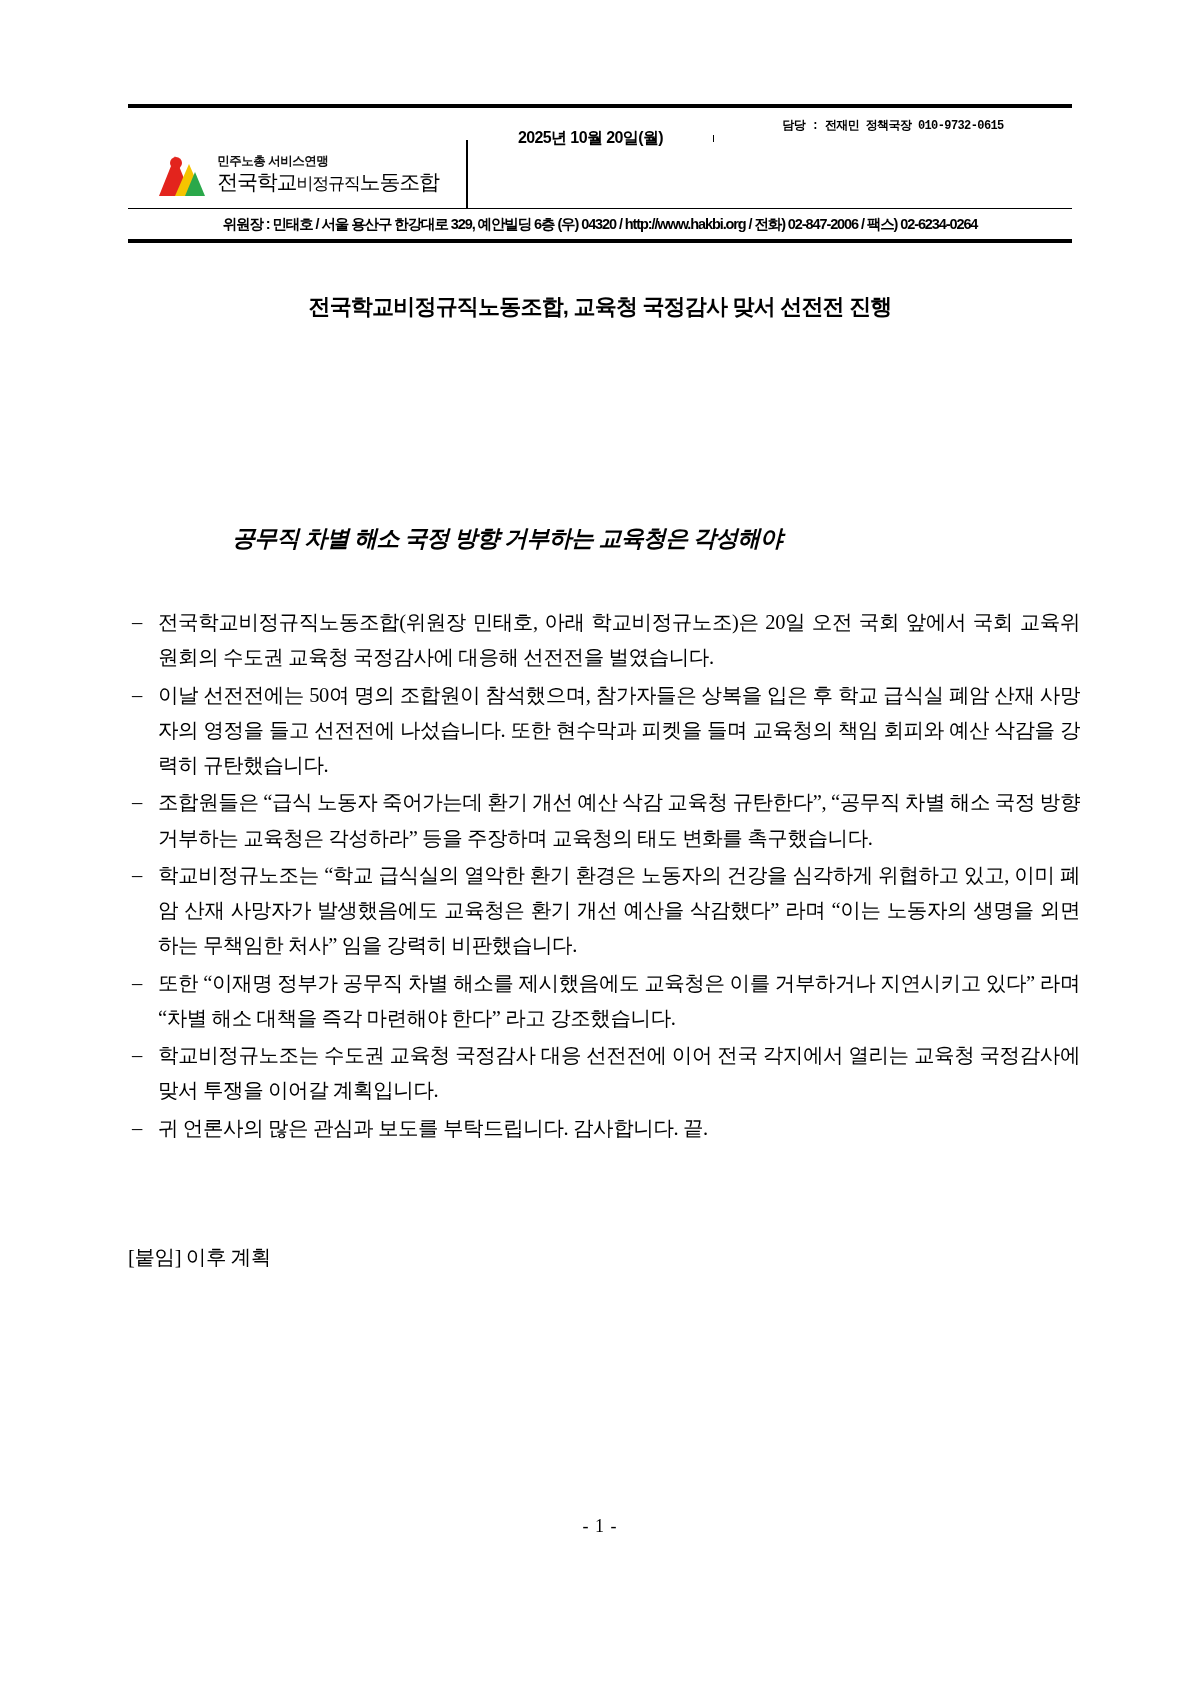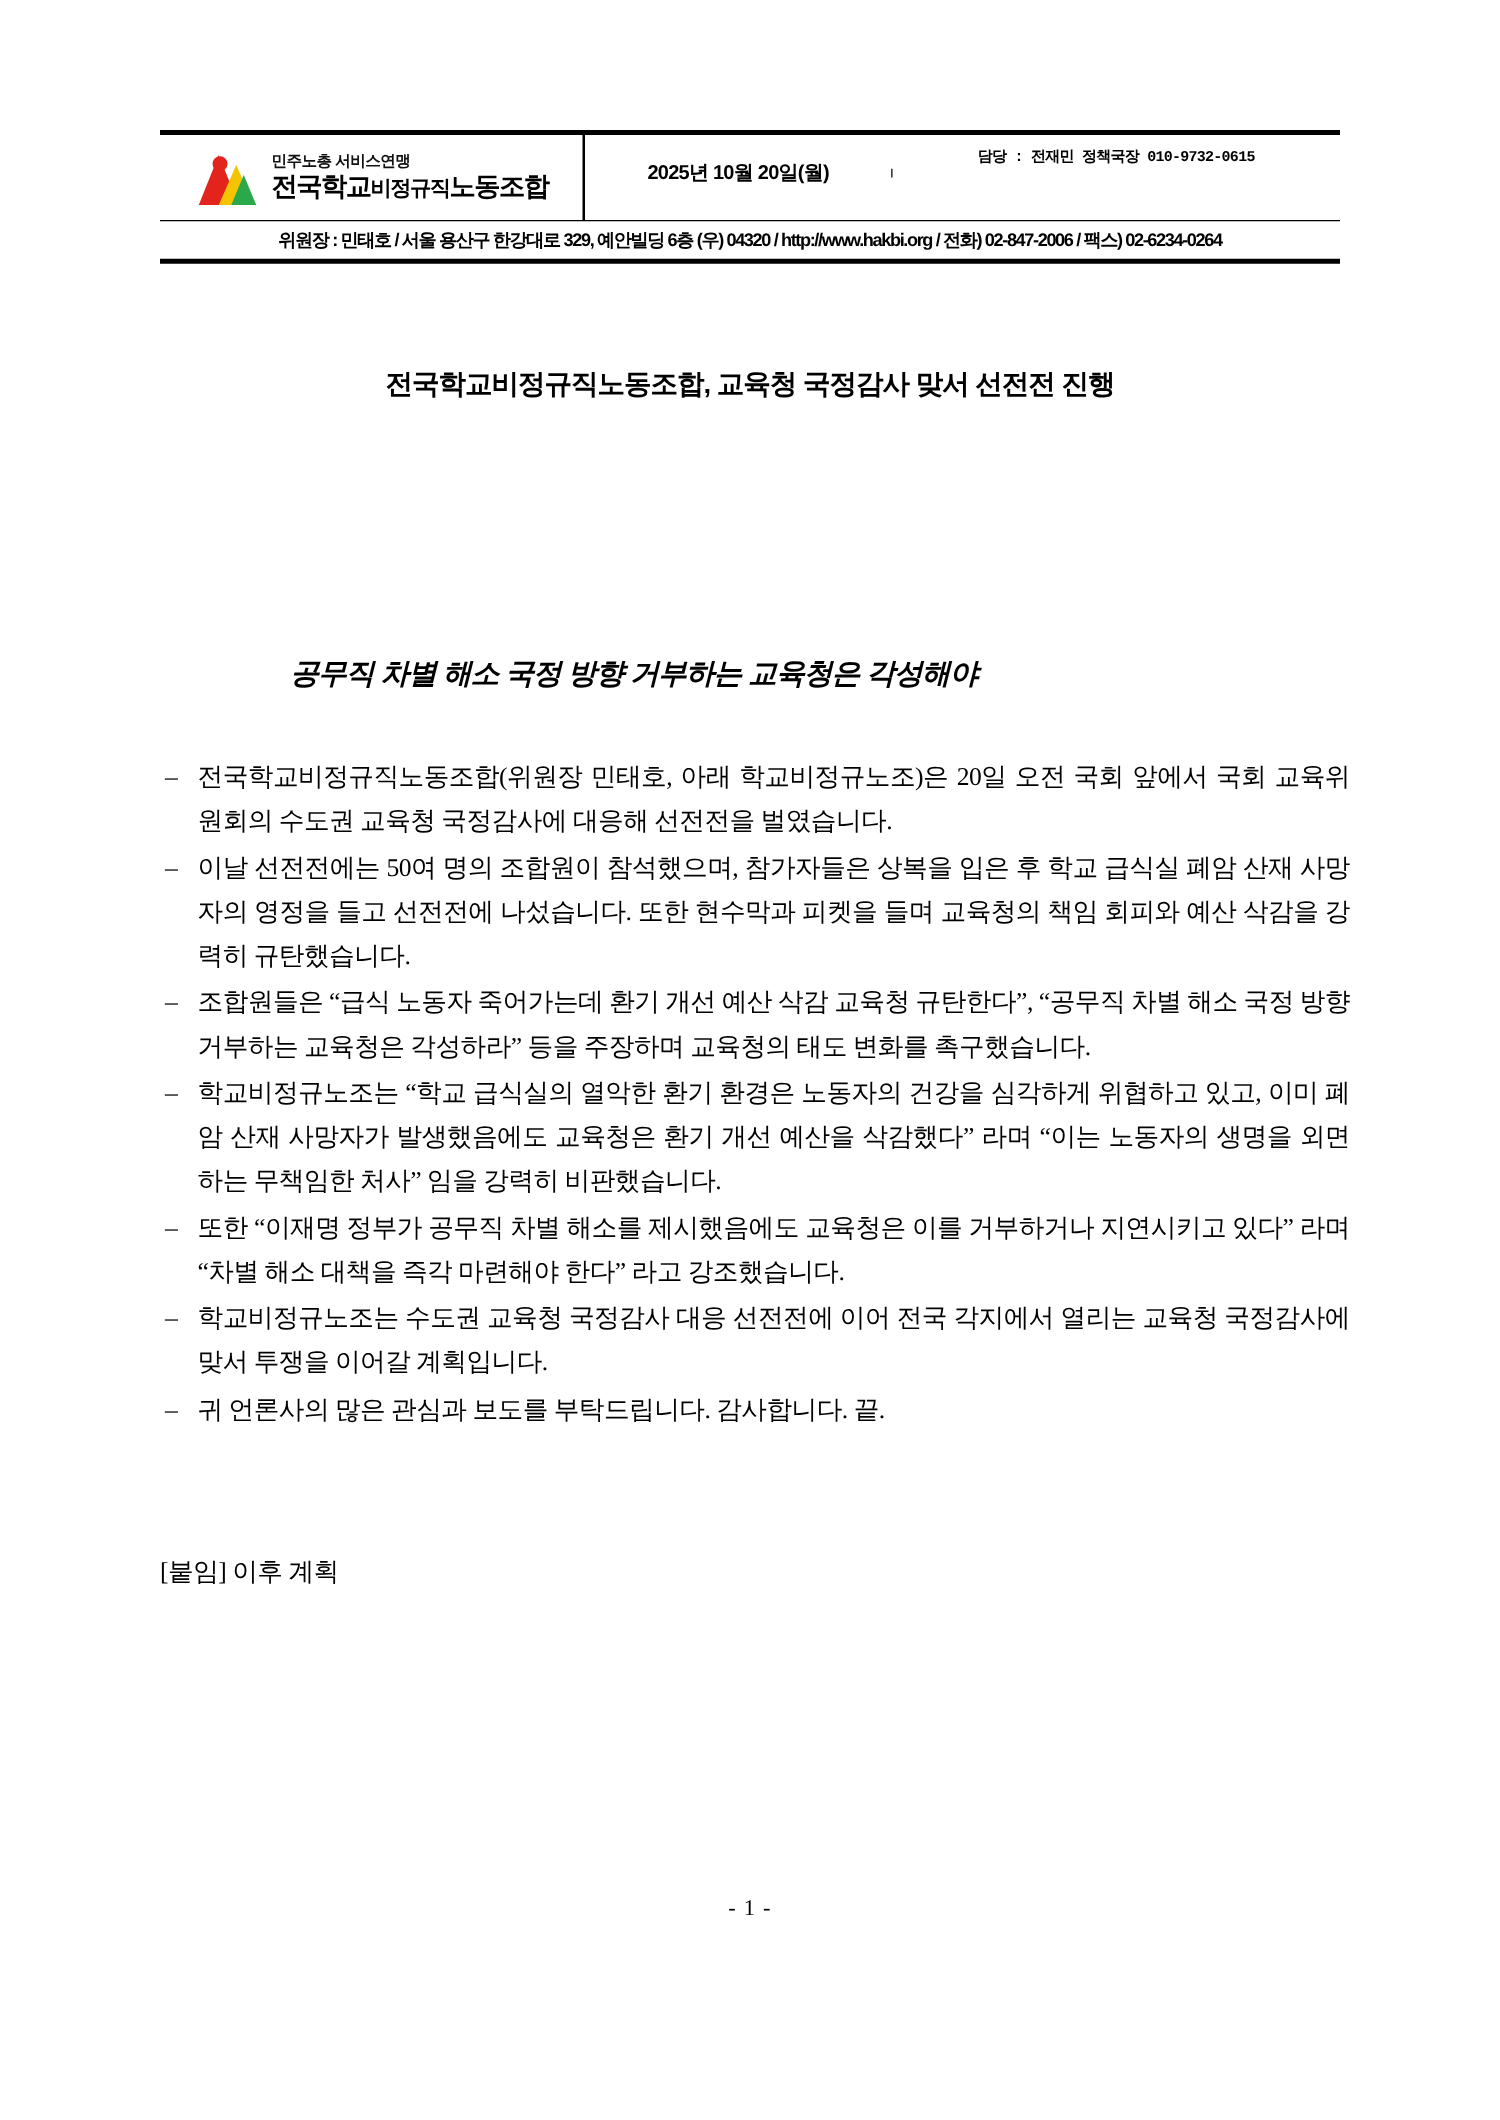--- a/index.html
+++ b/index.html
@@ -40,20 +40,21 @@
     border-bottom: 1px solid #000;
   }
   .lh-logo-cell {
     width: 340px;
     border-right: 2px solid #000;
     box-sizing: border-box;
     display: flex;
     align-items: center;
     justify-content: center;
     padding: 10px 6px;
+    margin-top: 32px;
   }
   .logo-wrap {
     display: flex;
     align-items: center;
     gap: 8px;
   }
   .logo-mark {
     width: 54px;
     height: 48px;
     position: relative;
@@ -70,21 +71,21 @@
     font-family: "Liberation Sans", sans-serif;
     font-size: 12.5px;
     font-weight: 700;
     letter-spacing: -0.5px;
     color: #111;
     margin-bottom: 2px;
   }
   .logo-main {
     font-family: "Liberation Sans", sans-serif;
     font-size: 21px;
-    font-weight: 700;
+    font-weight: 400;
     letter-spacing: -1.2px;
     white-space: nowrap;
     color: #000;
   }
   .logo-main .w2 { font-size: 17px; }
 
   .lh-right {
     flex: 1;
     display: flex;
     flex-direction: column;

